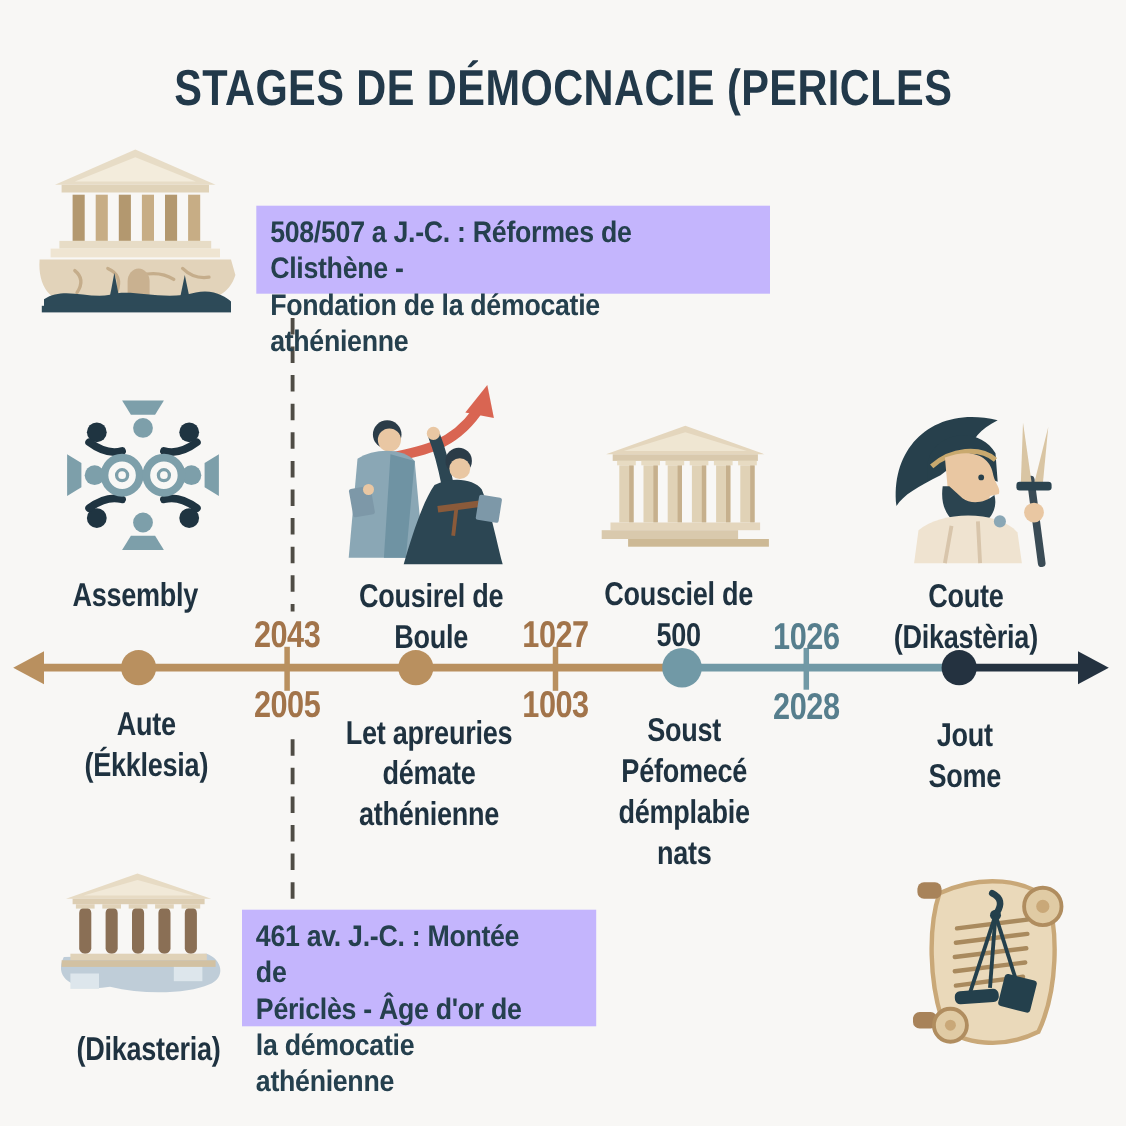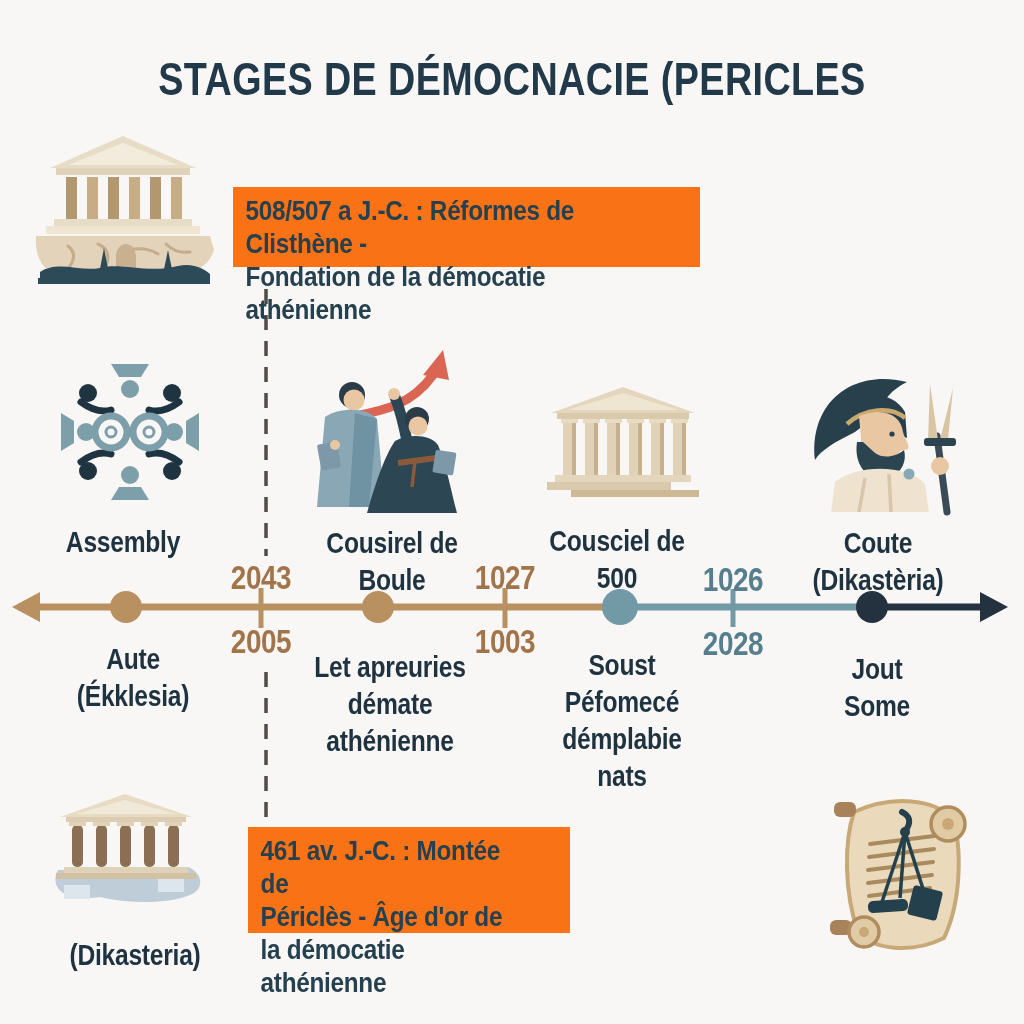--- a/index.html
+++ b/index.html
@@ -9,21 +9,21 @@
     font-family:"Liberation Sans","DejaVu Sans",sans-serif;
   }
   .abs{position:absolute;}
   .cond{transform:scaleX(0.82);transform-origin:center;}
   .cond-l{transform:scaleX(0.9);transform-origin:left center;}
   .title{
     left:0;top:52px;width:1024px;text-align:center;
     font-size:46px;font-weight:bold;letter-spacing:0.5px;color:#22394a;
   }
   .event-box{
-    background:#f97316;color:#25404e;font-weight:bold;
+    background:#c4b5fd;color:#25404e;font-weight:bold;
     font-size:27px;line-height:33px;letter-spacing:-0.3px;
   }
   .event-box .inner{padding:8px 14px;}
   .tl-num{
     width:130px;text-align:center;font-size:34px;font-weight:bold;letter-spacing:-0.5px;
   }
   .num-brown{color:#a2744a;}
   .num-blue{color:#567e8d;}
   .icon-label,.tl-caption{
     width:220px;text-align:center;color:#1f3240;font-weight:bold;
@@ -233,21 +233,21 @@
 
 <div class="abs title cond">STAGES DE DÉMOCNACIE (PERICLES</div>
 
 <div class="abs event-box" style="left:233px;top:187px;width:467px;height:80px">
   <div class="inner cond-l">
     <div>508/507 a J.-C. : Réformes de Clisthène -</div>
     <div>Fondation de la démocatie athénienne</div>
   </div>
 </div>
 
-<div class="abs event-box" style="left:248px;top:827px;width:322px;height:106px">
+<div class="abs event-box" style="left:220px;top:827px;width:322px;height:106px">
   <div class="inner cond-l">
     <div>461 av. J.-C. : Montée de</div>
     <div>Périclès - Âge d'or de</div>
     <div>la démocatie athénienne</div>
   </div>
 </div>
 
 <div class="abs icon-label cond" style="left:13px;top:523px">Assembly</div>
 <div class="abs icon-label cond" style="left:282px;top:524px">
   <div>Cousirel de</div>

